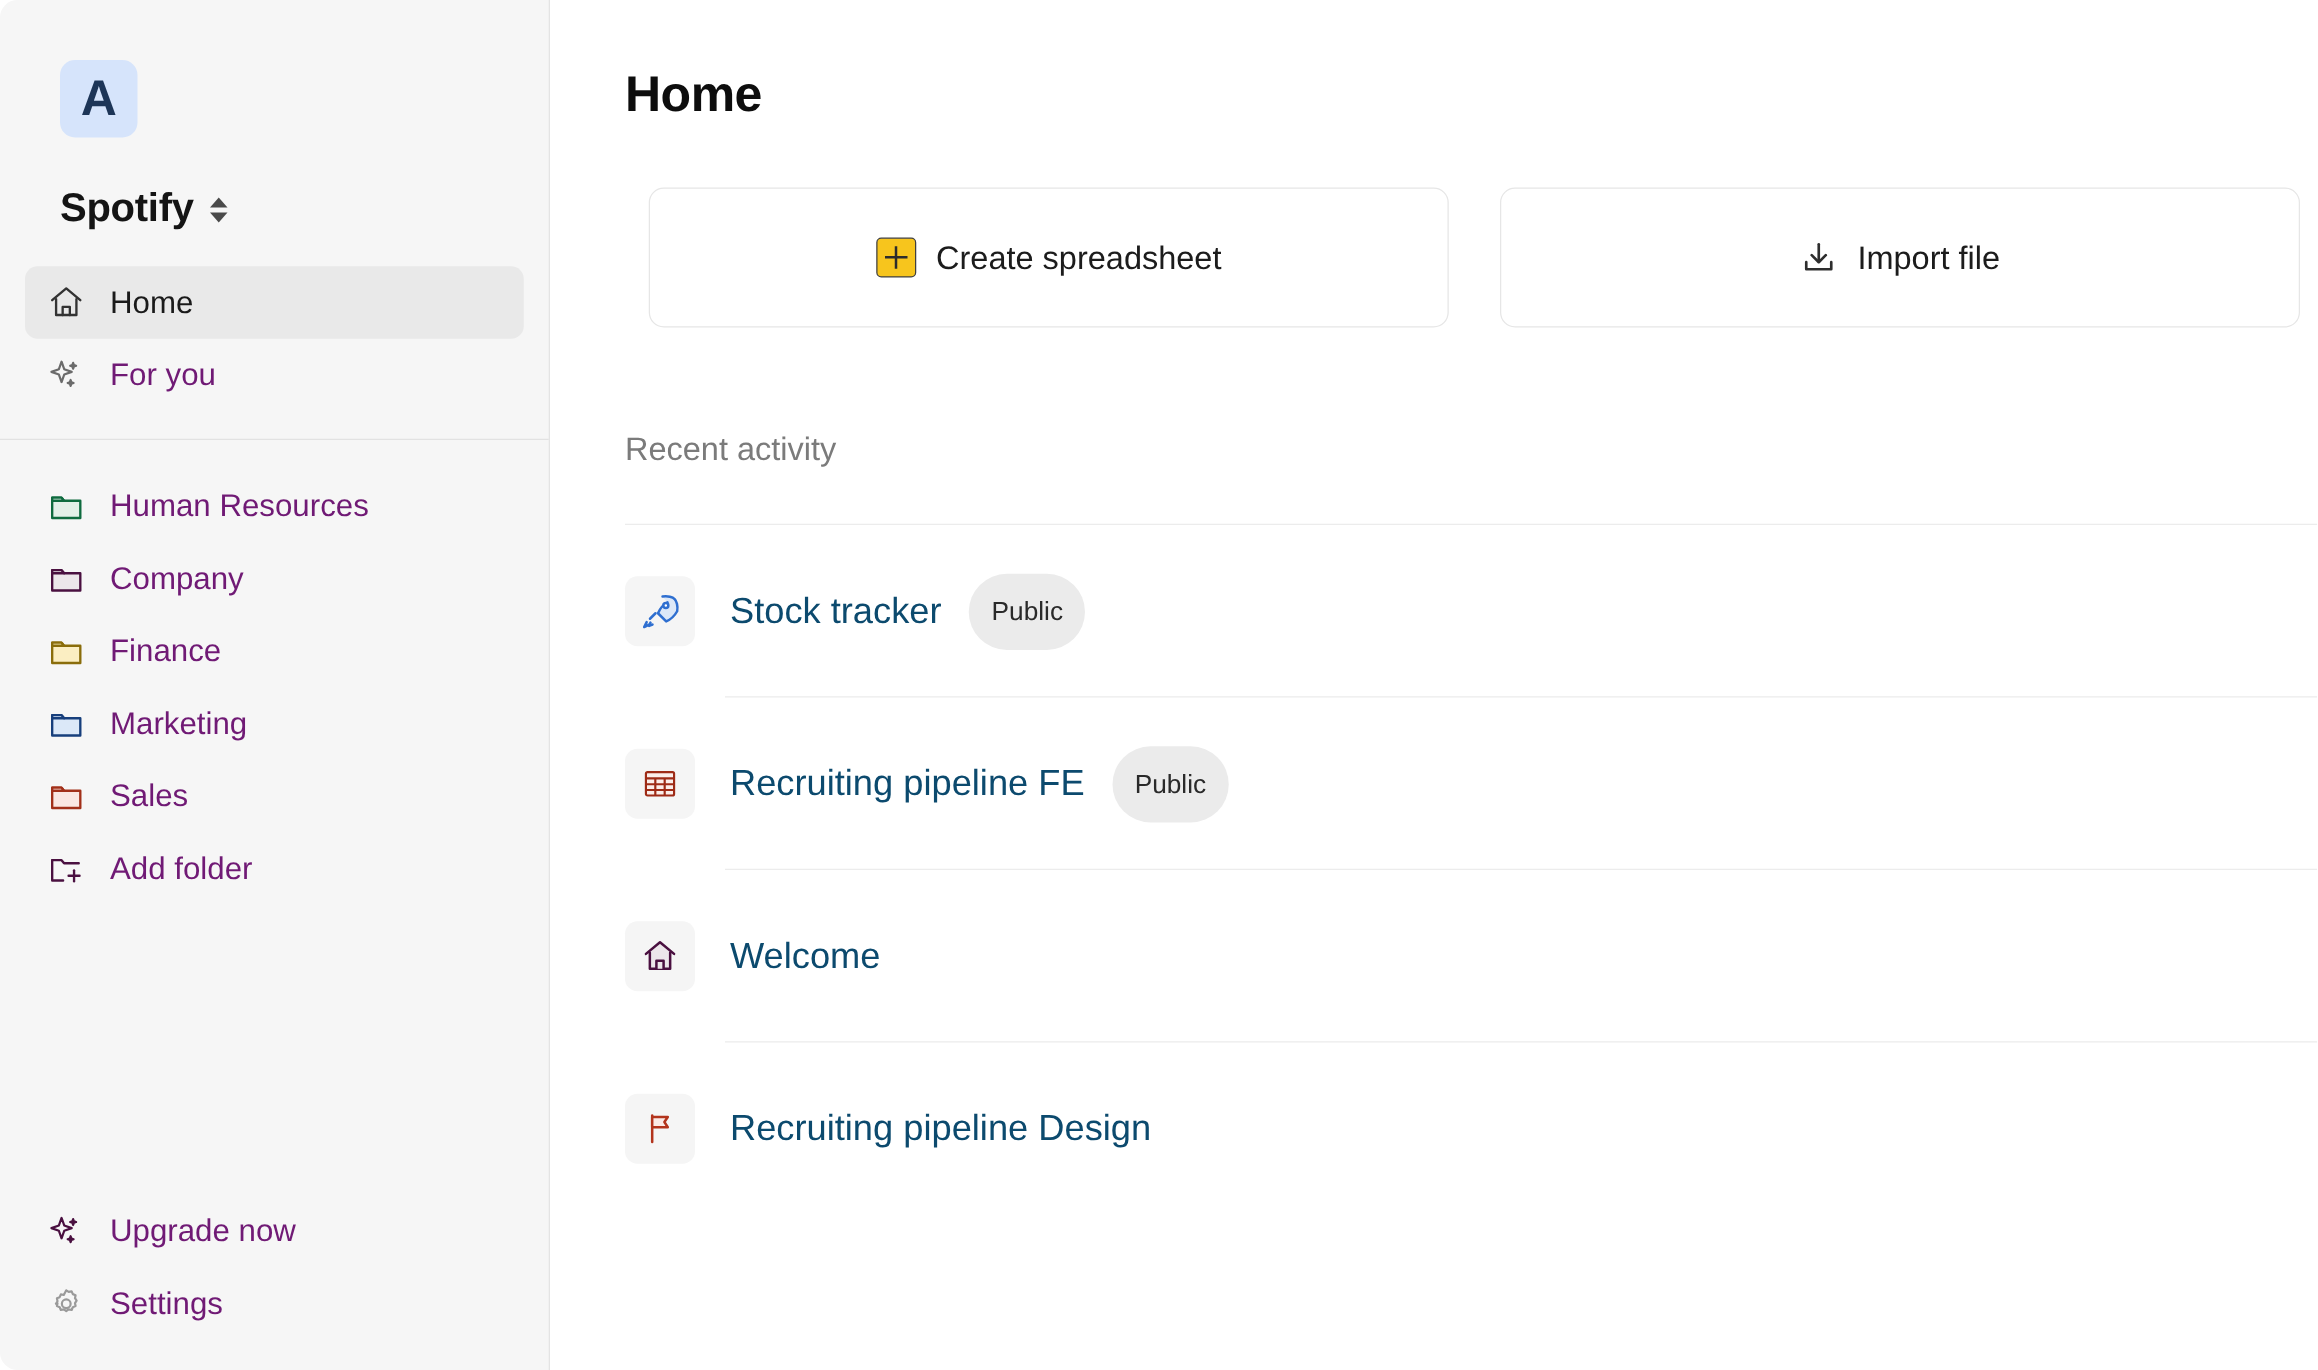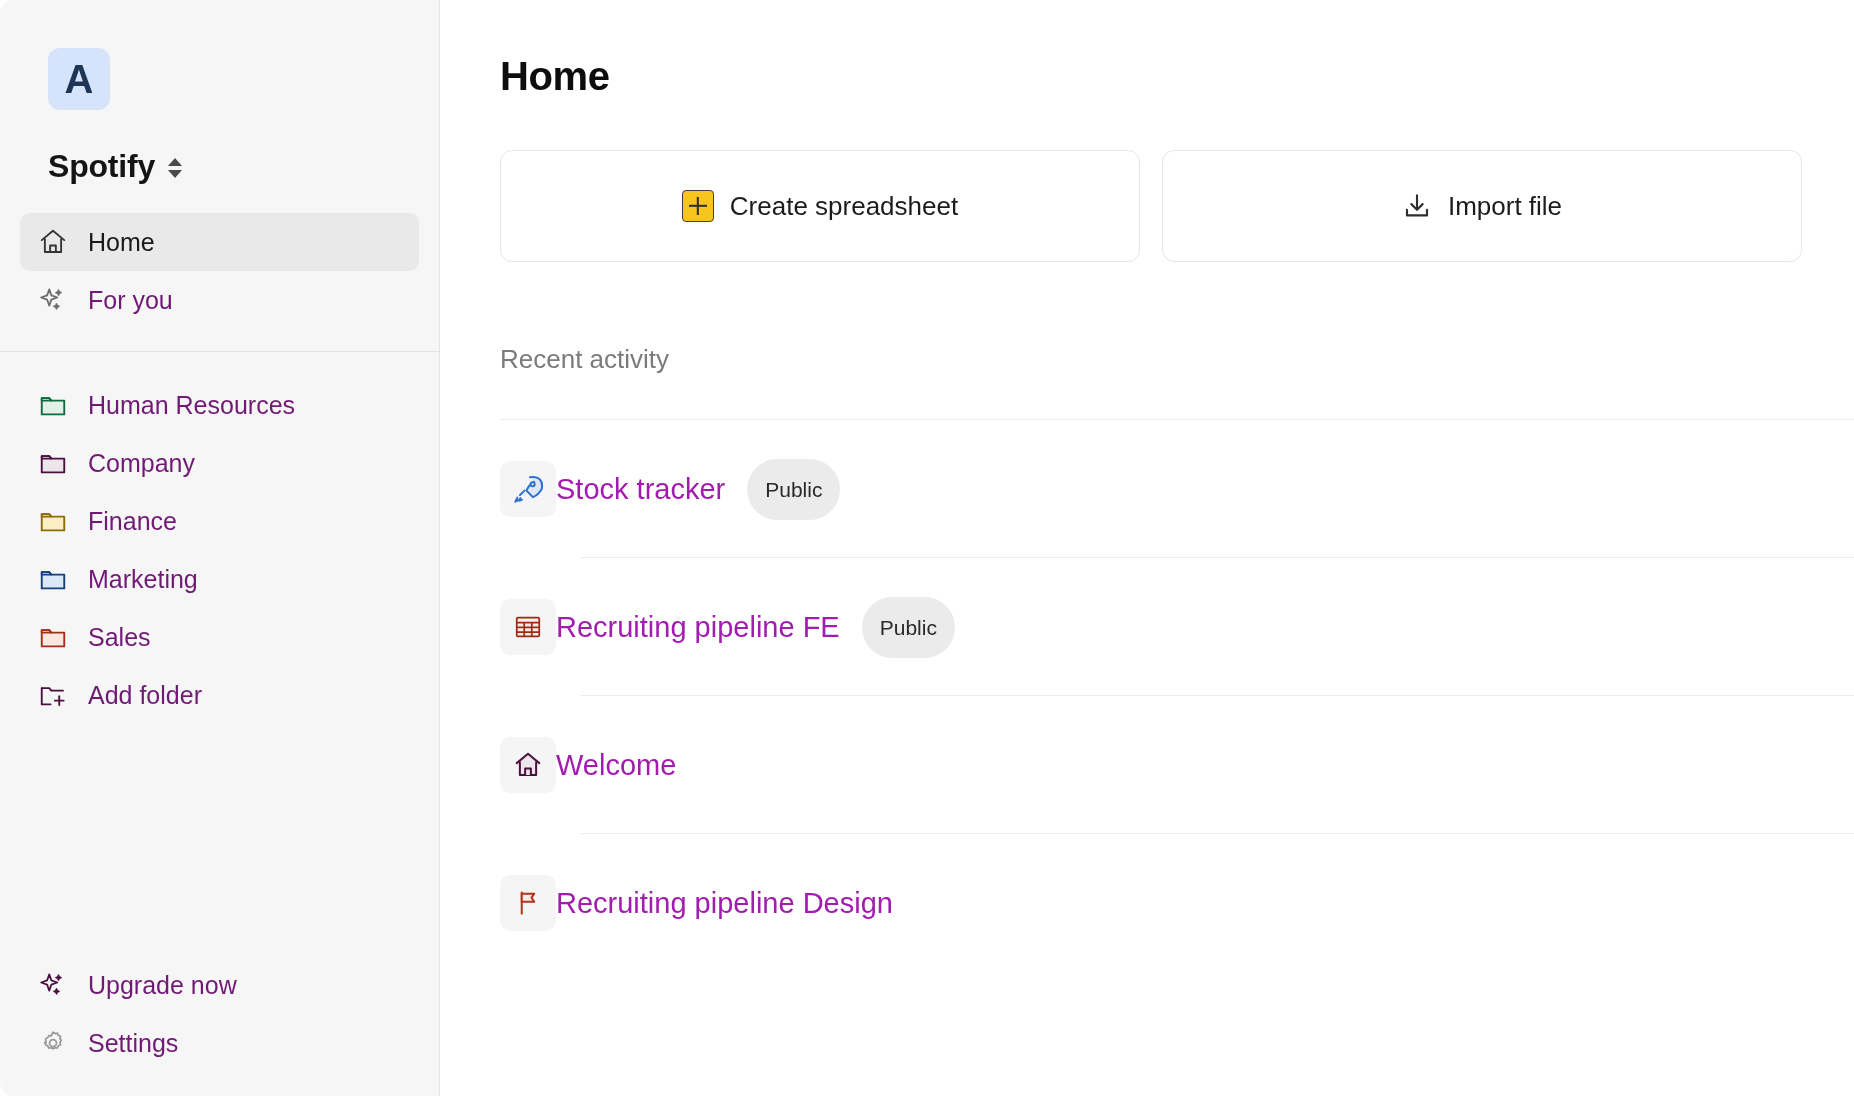--- a/index.html
+++ b/index.html
@@ -111,20 +111,21 @@
     flex: 0 0 640px;
     height: 112px;
     border: 1px solid #e6e6e6;
     border-radius: 12px;
     background: #fff;
     display: flex; align-items: center; justify-content: center;
     gap: 16px;
     cursor: pointer;
     font-size: 26px;
     color: #1c1c1c;
+    margin-left: 19px;
   }
   .plus-badge {
     width: 32px; height: 32px;
     background: #f7c51d;
     border: 1.6px solid #3f3f3f;
     border-radius: 4px;
     position: relative;
     flex: 0 0 32px;
   }
   .plus-badge:before, .plus-badge:after {
@@ -153,21 +154,22 @@
   }
   .row-icon {
     width: 56px; height: 56px; flex: 0 0 56px;
     border-radius: 10px;
     background: #f5f5f5;
     display: flex; align-items: center; justify-content: center;
     margin-left: 0;
   }
   .row-title {
     font-size: 29px;
-    color: #a21caf;
+    color: #0c4a6e;
+    margin-left: 28px;
     white-space: nowrap;
   }
   .badge {
     margin-left: 22px;
     background: #ebebeb;
     color: #2a2a2a;
     font-size: 21px;
     border-radius: 999px;
     padding: 20px 18px;
     line-height: 1;

